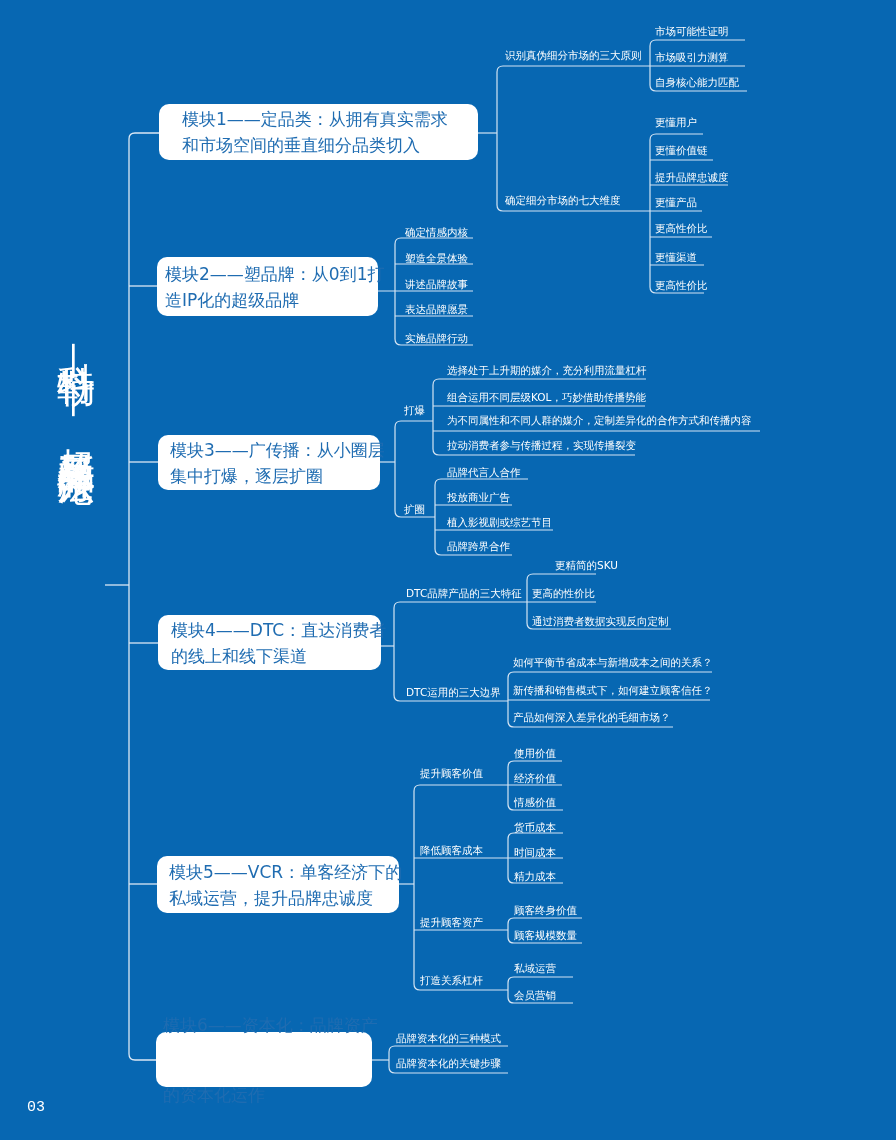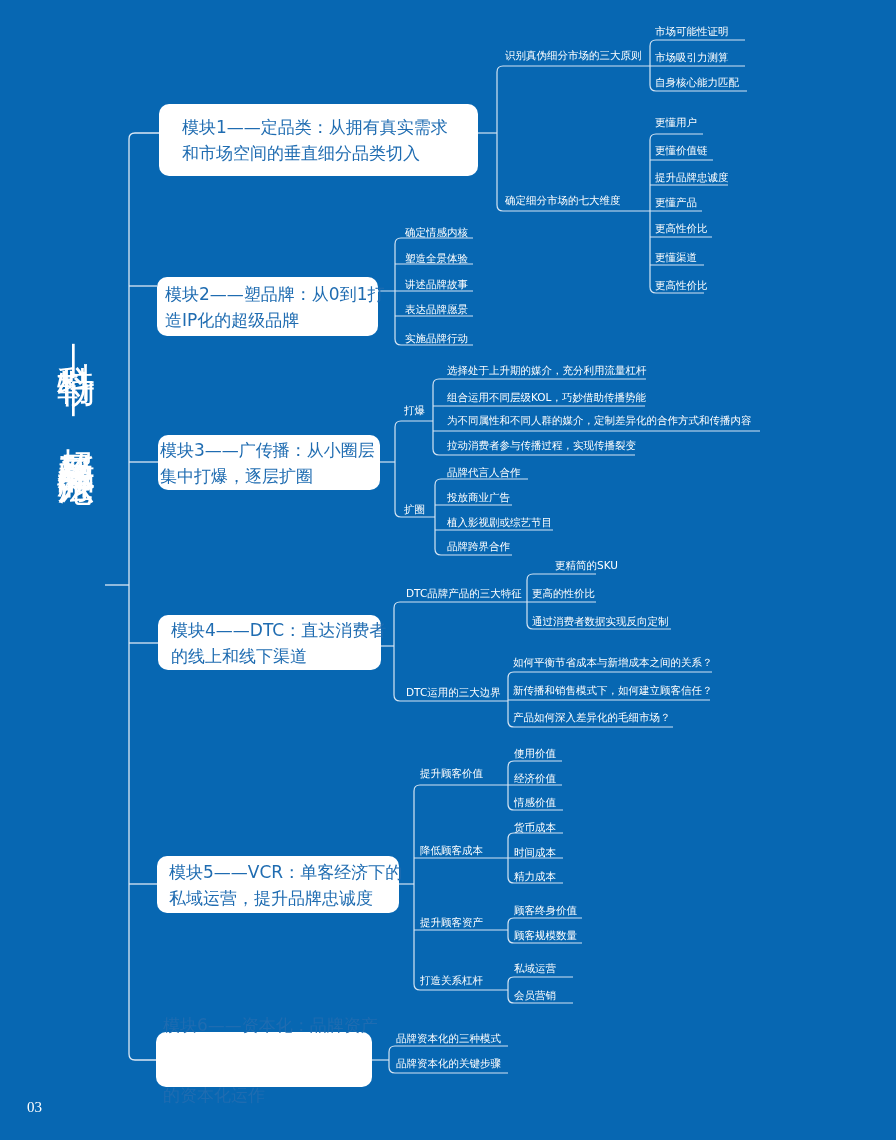--- a/index.html
+++ b/index.html
@@ -27,21 +27,21 @@
     display: flex; flex-direction: column; justify-content: center;
     color: #1f6cb1; font-size: 17px; line-height: 26px;
     white-space: nowrap;
   }
   .lbl {
     position: absolute; color: #ffffff;
     font-size: 10.5px; line-height: 14px; white-space: nowrap;
   }
   .page-no {
     position: absolute; left: 27px; top: 1099px;
-    font-family: Liberation Serif, serif;
+    font-family: Liberation Mono, monospace;
     font-size: 15px; color: #ffffff;
   }
 </style>
 </head>
 <body>
 
 <svg id="lines" viewBox="0 0 896 1140" xmlns="http://www.w3.org/2000/svg">
 
   <path class="trunk" d="M105 585 H129"></path>
   <path class="trunk" d="M159 133 H135 Q129 133 129 139 V1054 Q129 1060 135 1060 H156"></path>
@@ -94,29 +94,29 @@
   <path d="M573 977 H514 Q508 977 508 983 V997 Q508 1003 514 1003 H573"></path>
 
   <path d="M372 1060 H389"></path>
   <path d="M508 1046 H395 Q389 1046 389 1052 V1067 Q389 1073 395 1073 H508"></path>
 </svg>
 
 <div class="title">
   <span class="cjk">科特勒</span><span class="dash">——</span><span class="cjk">超新星品牌方法论</span>
 </div>
 
-<div class="box" style="left:159px;top:104px;width:319px;height:72px;padding-left:23px;">
+<div class="box" style="left:159px;top:104px;width:319px;height:56px;padding-left:23px;">
   <div>模块1——定品类：从拥有真实需求</div>
   <div>和市场空间的垂直细分品类切入</div>
 </div>
-<div class="box" style="left:157px;top:257px;width:221px;height:59px;padding-left:8px;margin-top:20px;">
+<div class="box" style="left:157px;top:257px;width:221px;height:59px;padding-left:8px;">
   <div>模块2——塑品牌：从0到1打</div>
   <div>造IP化的超级品牌</div>
 </div>
-<div class="box" style="left:158px;top:435px;width:222px;height:55px;padding-left:2px;">
+<div class="box" style="left:158px;top:435px;width:222px;height:55px;padding-left:12px;">
   <div>模块3——广传播：从小圈层</div>
   <div>集中打爆，逐层扩圈</div>
 </div>
 <div class="box" style="left:158px;top:615px;width:223px;height:55px;padding-left:13px;">
   <div>模块4——DTC：直达消费者</div>
   <div>的线上和线下渠道</div>
 </div>
 <div class="box" style="left:157px;top:856px;width:242px;height:57px;padding-left:12px;">
   <div>模块5——VCR：单客经济下的</div>
   <div>私域运营，提升品牌忠诚度</div>

